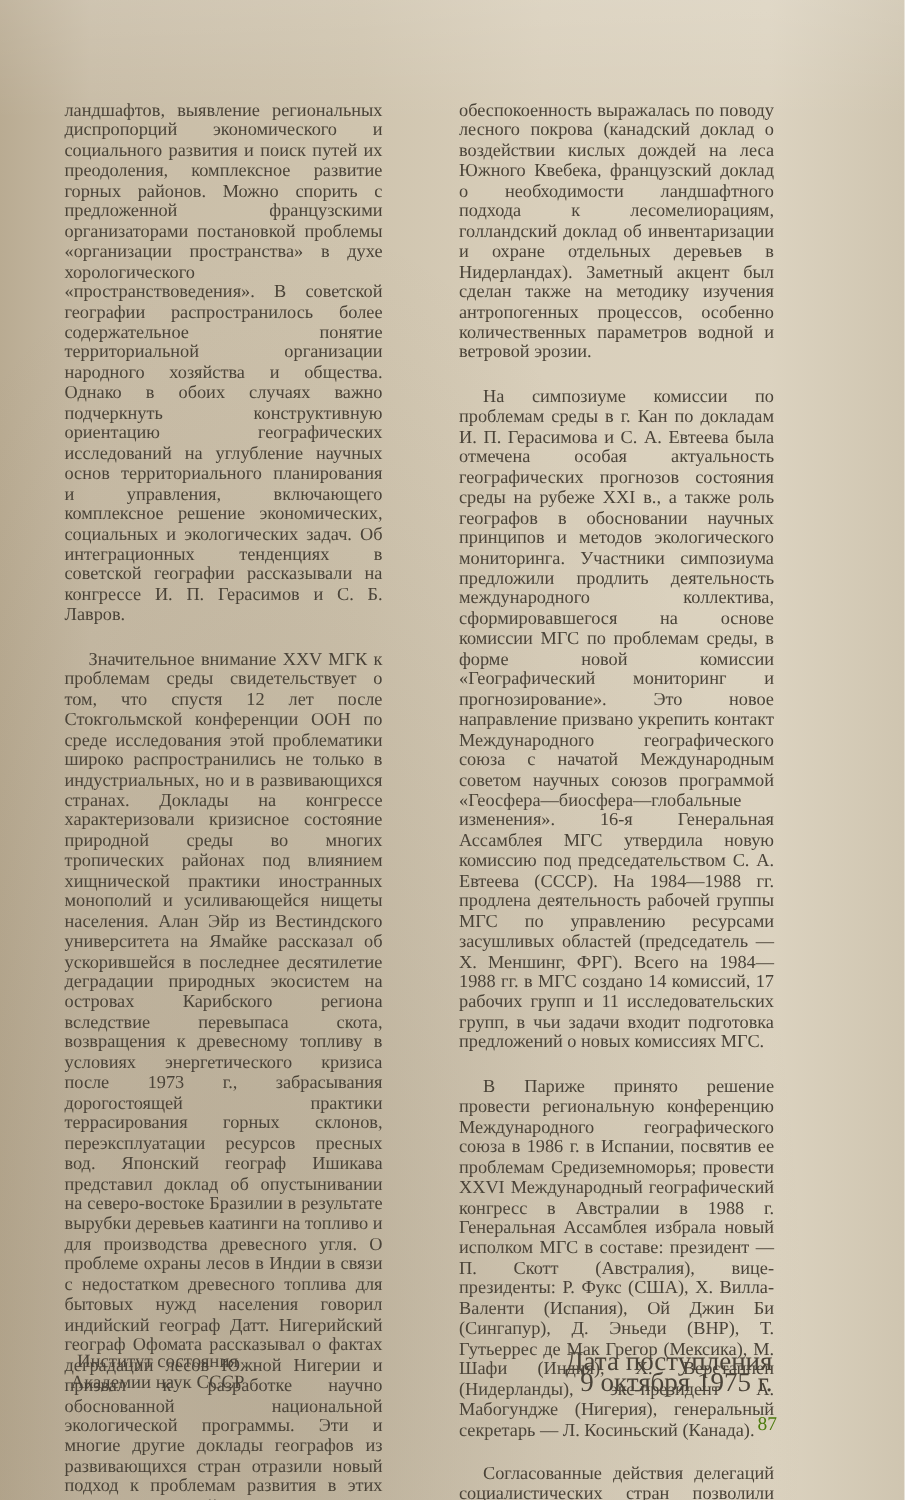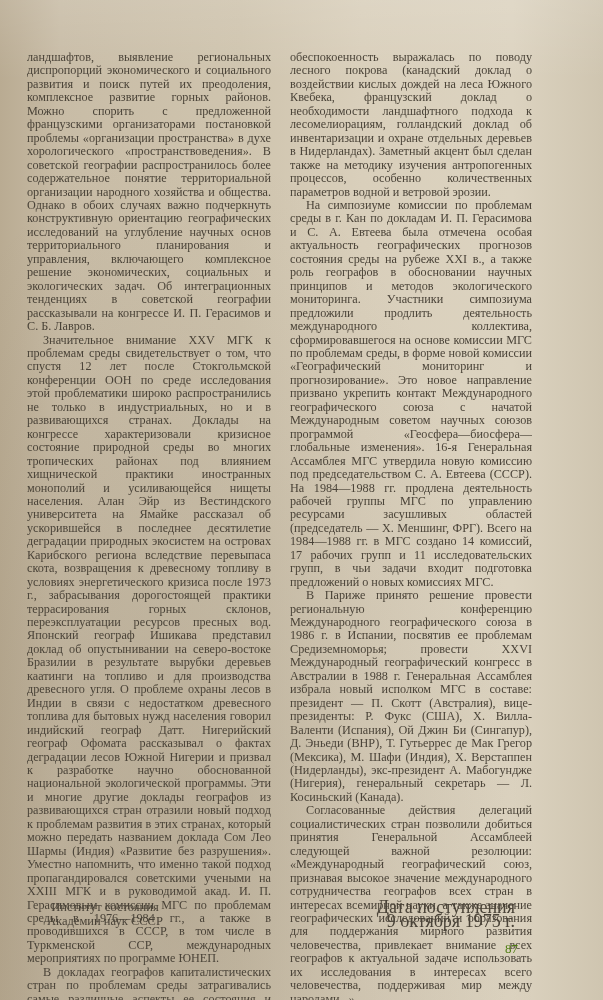--- a/index.html
+++ b/index.html
@@ -17,21 +17,21 @@
     pointer-events: none;
   }
   .col {
     position: absolute; top: 51px;
     font-size: 12.2px; line-height: 13.45px;
     text-align: justify;
     hyphens: manual;
   }
   .col-left { left: 27px; width: 244px; }
   .col-right { left: 290px; width: 242px; }
-  .col p { margin: 0; text-indent: 16px; font-family: Liberation Serif, serif; }
+  .col p { margin: 16px; text-indent: 16px; font-family: Liberation Serif, serif; }
   .col p.cont { text-indent: 0; }
   .affiliation {
     position: absolute; left: 40px; top: 900px;
     font-size: 12.5px; line-height: 14px; text-align: center; width: 130px;
   }
   .received {
     position: absolute; left: 355px; top: 900px;
     font-size: 18px; line-height: 14px; text-align: right; width: 160px;
   }
   .page-number {

